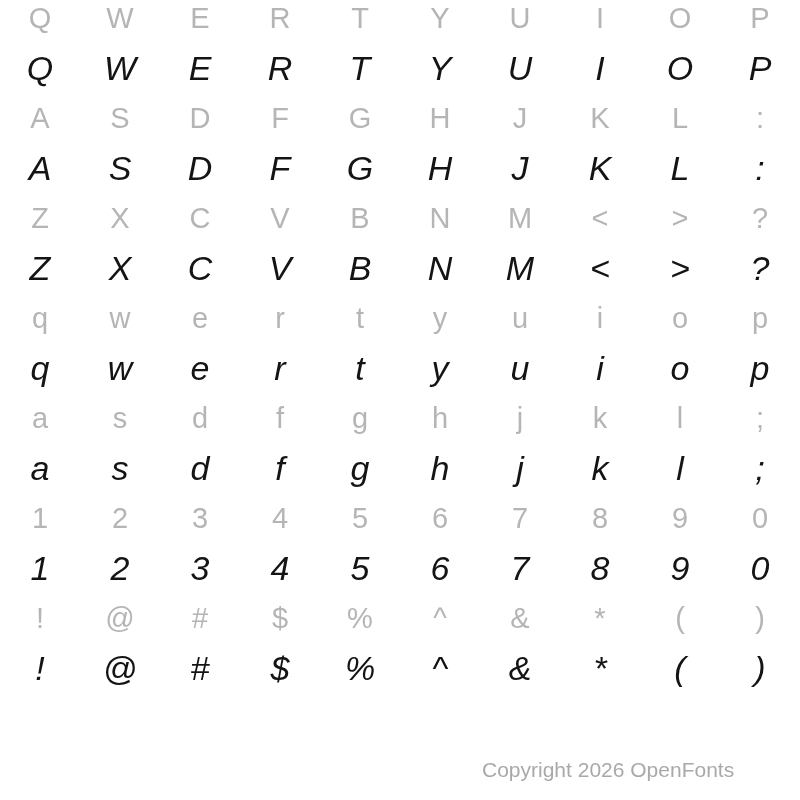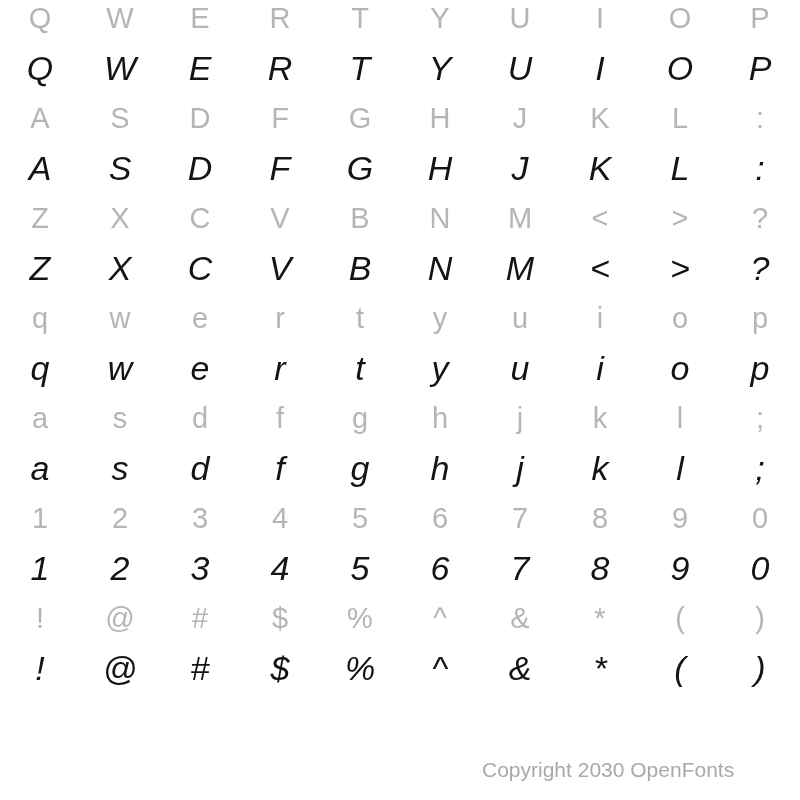--- a/index.html
+++ b/index.html
@@ -226,14 +226,14 @@
         <span class="glyph-cell">#</span>
         <span class="glyph-cell">$</span>
         <span class="glyph-cell">%</span>
         <span class="glyph-cell">^</span>
         <span class="glyph-cell">&amp;</span>
         <span class="glyph-cell">*</span>
         <span class="glyph-cell">(</span>
         <span class="glyph-cell">)</span>
       </div>
     </div>
-  <div class="footer-copyright">Copyright 2030 OpenFonts</div>
+  <div class="footer-copyright">Copyright 2026 OpenFonts</div>
 </div>
 
 </body></html>

